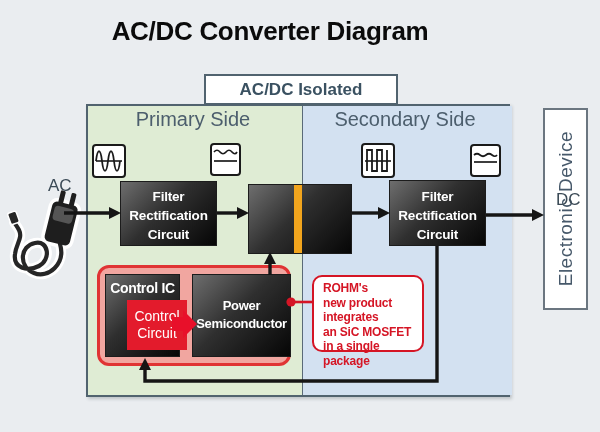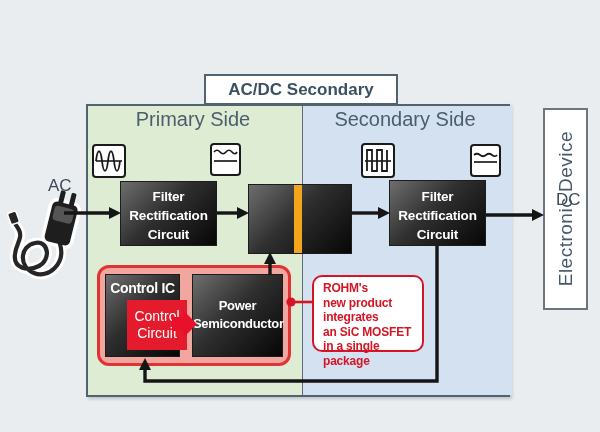--- a/index.html
+++ b/index.html
@@ -44,21 +44,21 @@
     border:2px solid #2794cd;border-radius:8px;z-index:6;text-align:center;
     font-size:13px;line-height:15.2px;color:#1a97d5;padding-top:1px;letter-spacing:-0.2px;}
 
   
   #control-group{left:97px;top:265px;width:194px;height:101px;background:#f1a6a0;
     border:3px solid #e03434;border-radius:12px;z-index:3;}
   #control-ic-box{left:105px;top:274px;width:75px;height:83px;
     font-size:14px;padding-top:5px;letter-spacing:-0.3px;}
   #control-circuit{left:117px;top:300px;width:60px;height:50px;background:#e31b2c;
     color:#fff;font-size:14px;line-height:17px;text-align:center;padding-top:8px;z-index:5;margin-left:10px;}
-  #power-semi{left:192px;top:274px;width:91px;height:83px;
+  #power-semi{left:192px;top:274px;width:99px;height:83px;
     font-size:13px;line-height:18px;padding-top:22px;letter-spacing:-0.3px;}
 
   
   #callout{left:312px;top:275px;width:112px;height:77px;background:#fff;
     border:2.5px solid #d51525;border-radius:10px;z-index:5;
     color:#d51525;font-size:12px;font-weight:bold;line-height:14.5px;
     padding:4px 3px 3px 9px;letter-spacing:-0.2px;}
 
   
   #device-box{left:543px;top:108px;width:45px;height:202px;background:#fff;
@@ -72,27 +72,28 @@
 
   .icon{z-index:4;}
   svg{display:block;}
   #overlay{left:0;top:0;width:600px;height:432px;z-index:6;pointer-events:none;}
 </style>
 </head>
 <body>
 
 <div id="stage">
 
+  <div class="abs" id="title">AC/DC Converter Diagram</div>
 
   <div class="abs" id="main-box">
     <div class="abs" id="primary-half"></div>
     <div class="abs" id="secondary-half"></div>
   </div>
 
-  <div class="abs" id="acdc-label">AC/DC Secondary</div>
+  <div class="abs" id="acdc-label">AC/DC Isolated</div>
 
   <div class="abs side-heading" id="primary-heading">Primary Side</div>
   <div class="abs side-heading" id="secondary-heading">Secondary Side</div>
 
   <div class="abs icon" style="left:92px;top:144px;">
     <svg width="34" height="34" viewBox="0 0 34 34">
       <rect x="1" y="1" width="32" height="32" rx="3" fill="#fff" stroke="#1a1a1a" stroke-width="2"></rect>
       <line x1="4" y1="17" x2="30" y2="17" stroke="#1a1a1a" stroke-width="1.6"></line>
       <path d="M4,17 C5.5,4 8.5,4 10,17 C11.5,30 14.5,30 16,17 C17.5,4 20.5,4 22,17 C23.5,30 26.5,30 28,17" fill="none" stroke="#1a1a1a" stroke-width="1.8"></path>
     </svg>

